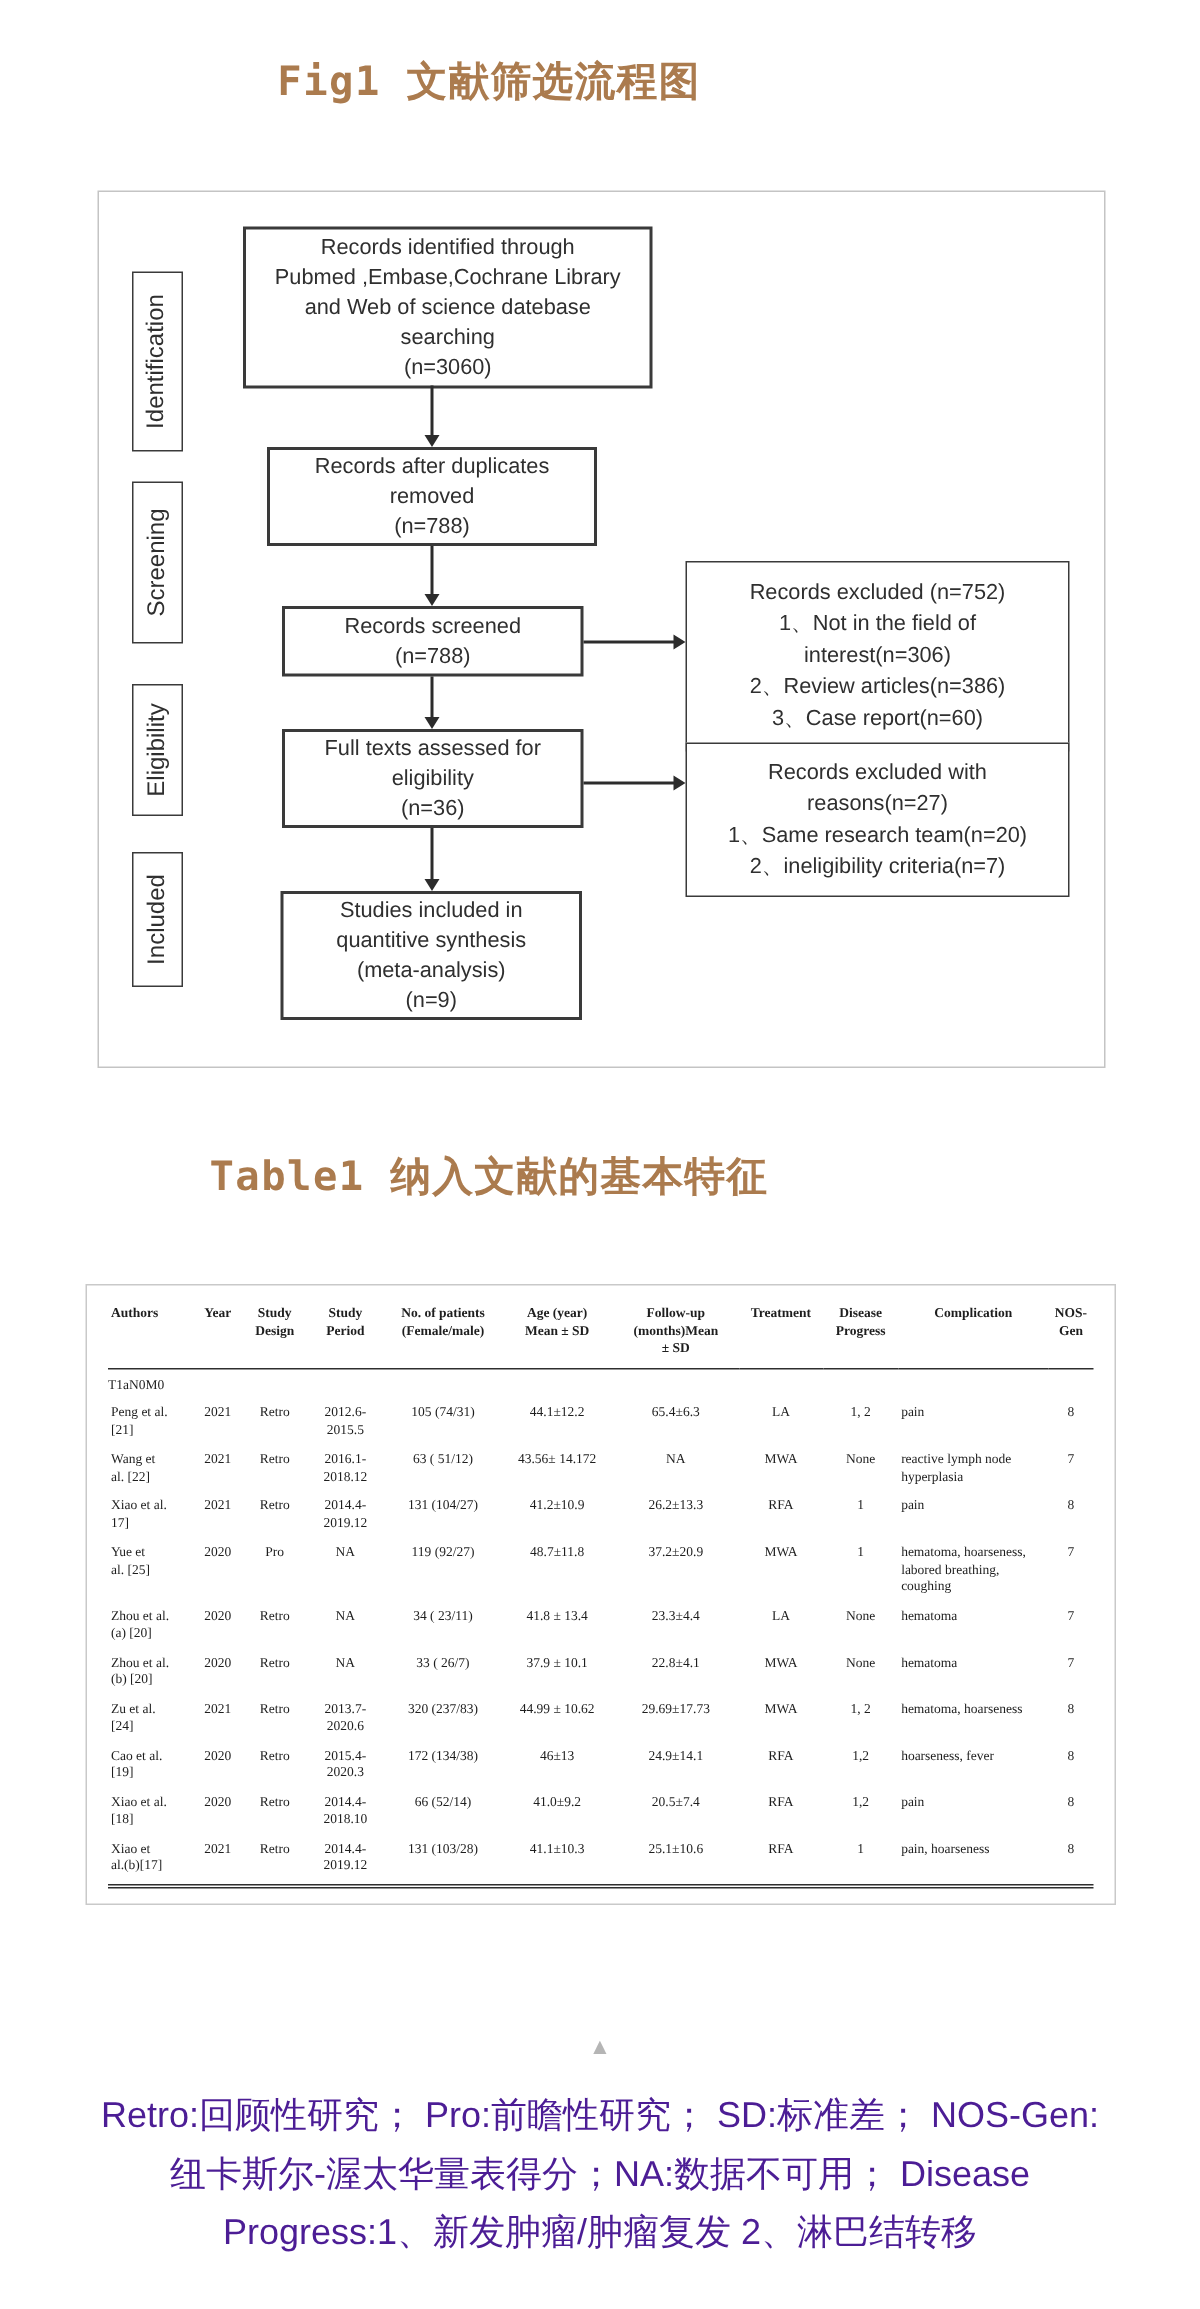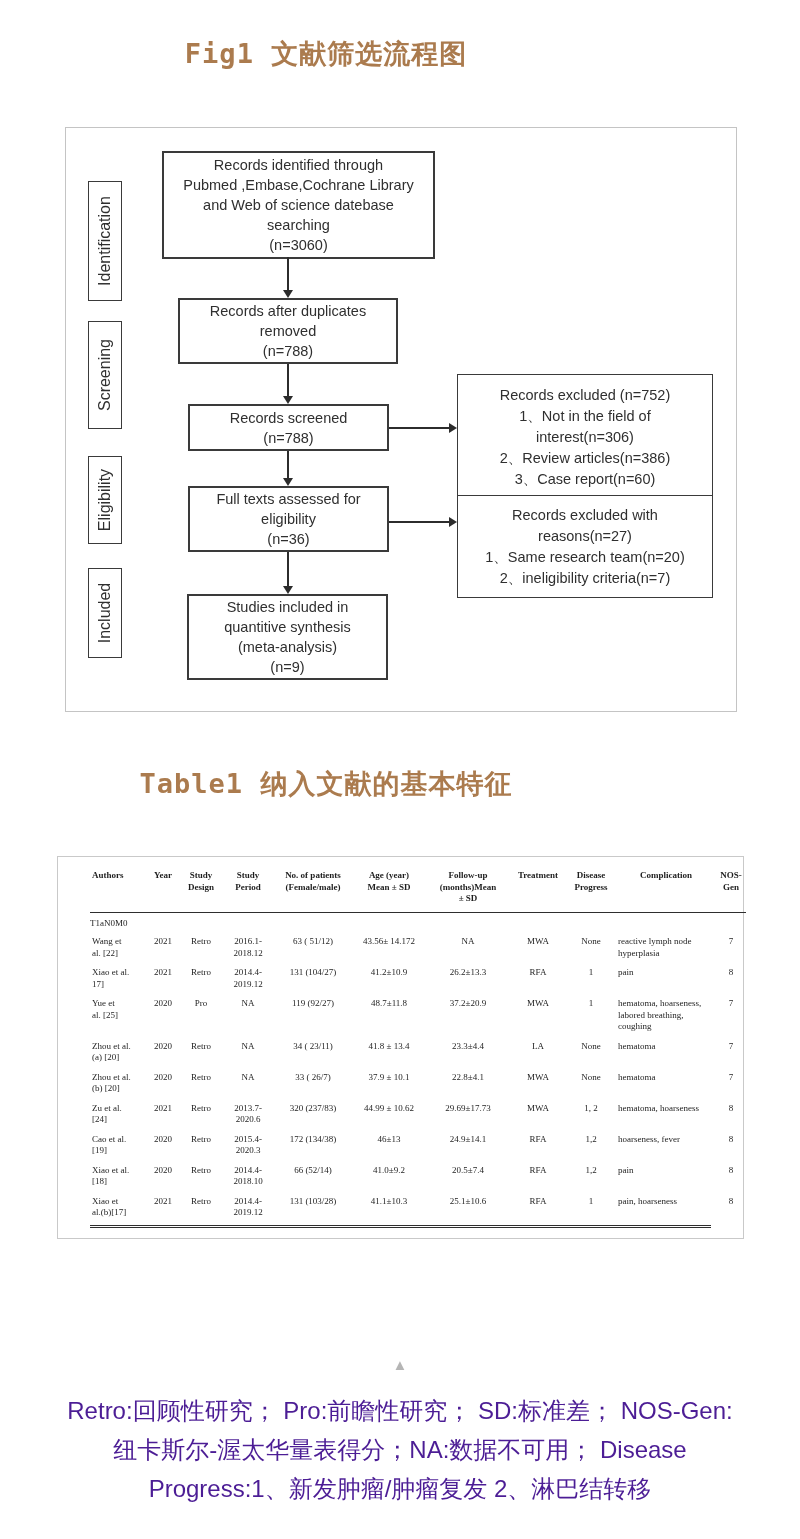--- a/index.html
+++ b/index.html
@@ -42,21 +42,21 @@
     border-top:8px solid #2c2c2c; }
   .hline { position:absolute; height:2px; background:#2c2c2c; }
   .hhead { position:absolute; width:0; height:0;
     border-top:5px solid transparent; border-bottom:5px solid transparent;
     border-left:8px solid #2c2c2c; }
 
   
   .tablebox {
     position:absolute; left:57px; top:856px; width:687px;
     border:1px solid #c9c9c9; background:#fff;
-    padding:8px 32px 10px;
+    padding:8px 14px 10px;
   }
   .tablebox table {
     width:100%; border-collapse:collapse; table-layout:fixed;
     font-family:"Liberation Serif", serif; color:#1e1e1e;
   }
   .tablebox th {
     font-weight:bold; font-size:9px; line-height:11.5px; vertical-align:top;
     padding:5px 2px 7px; white-space:pre-line; border-bottom:1px solid #2e2e2e;
   }
   .tablebox td {
@@ -187,20 +187,35 @@
           <th class="ac">Complication</th>
           <th class="ac">NOS-
 Gen</th>
         </tr>
       </thead>
       <tbody>
         <tr>
           <td colspan="11" class="al section">T1aN0M0</td>
         </tr>
         <tr>
+          <td class="al">Peng et al.
+[21]</td>
+          <td class="ac">2021</td>
+          <td class="ac">Retro</td>
+          <td class="ac">2012.6-
+2015.5</td>
+          <td class="ac">105 (74/31)</td>
+          <td class="ac">44.1±12.2</td>
+          <td class="ac">65.4±6.3</td>
+          <td class="ac">LA</td>
+          <td class="ac">1, 2</td>
+          <td class="al">pain</td>
+          <td class="ac">8</td>
+        </tr>
+        <tr>
           <td class="al">Wang et
 al. [22]</td>
           <td class="ac">2021</td>
           <td class="ac">Retro</td>
           <td class="ac">2016.1-
 2018.12</td>
           <td class="ac">63 ( 51/12)</td>
           <td class="ac">43.56± 14.172</td>
           <td class="ac">NA</td>
           <td class="ac">MWA</td>

